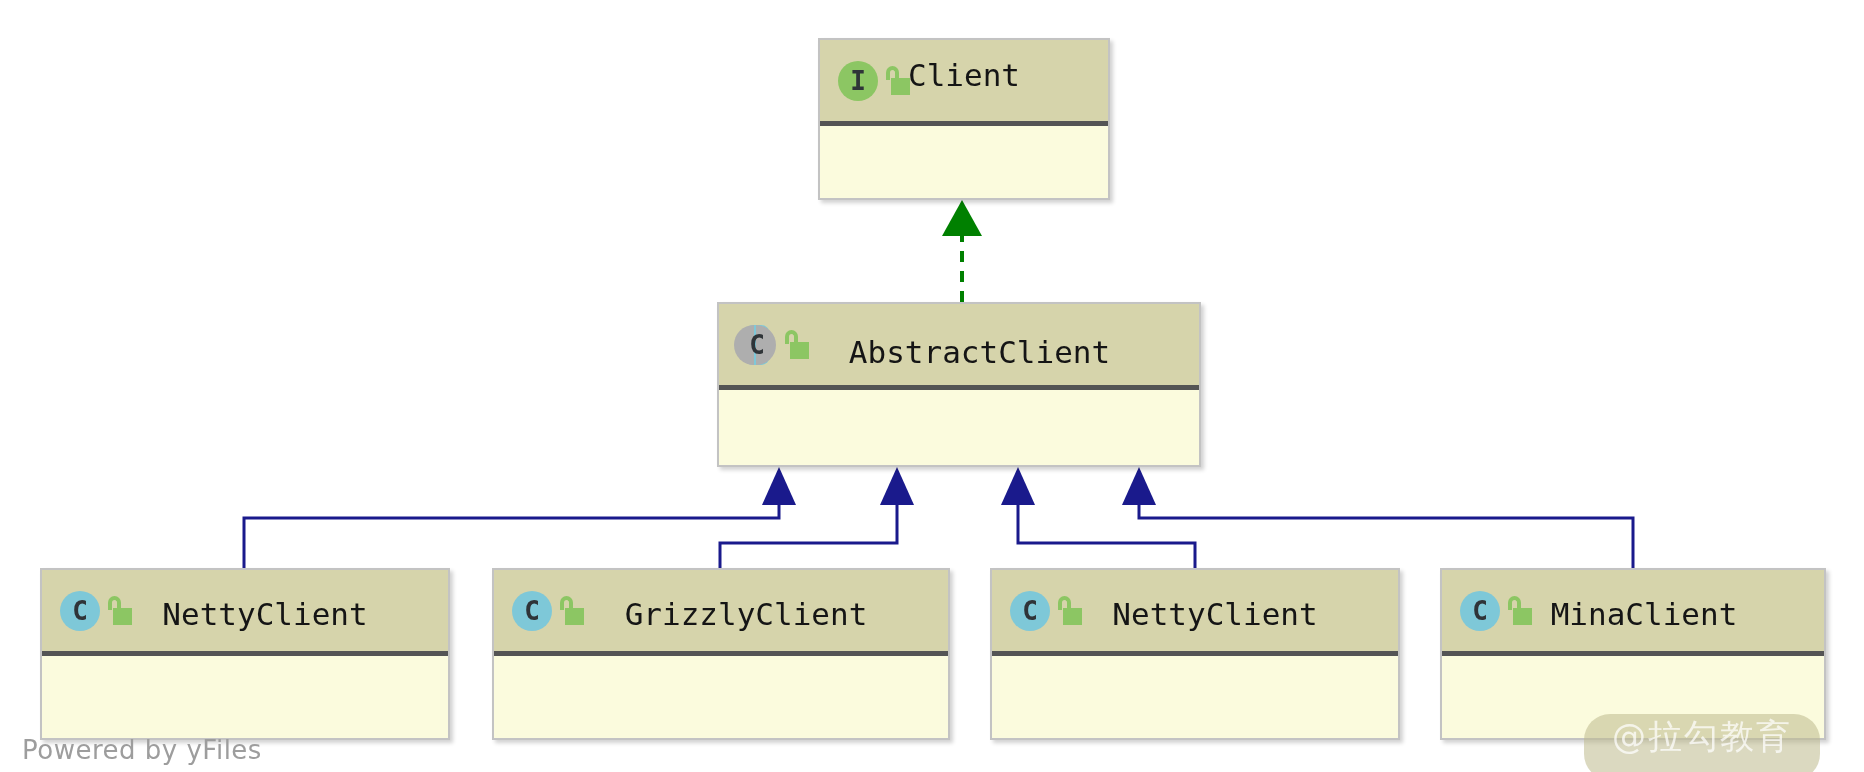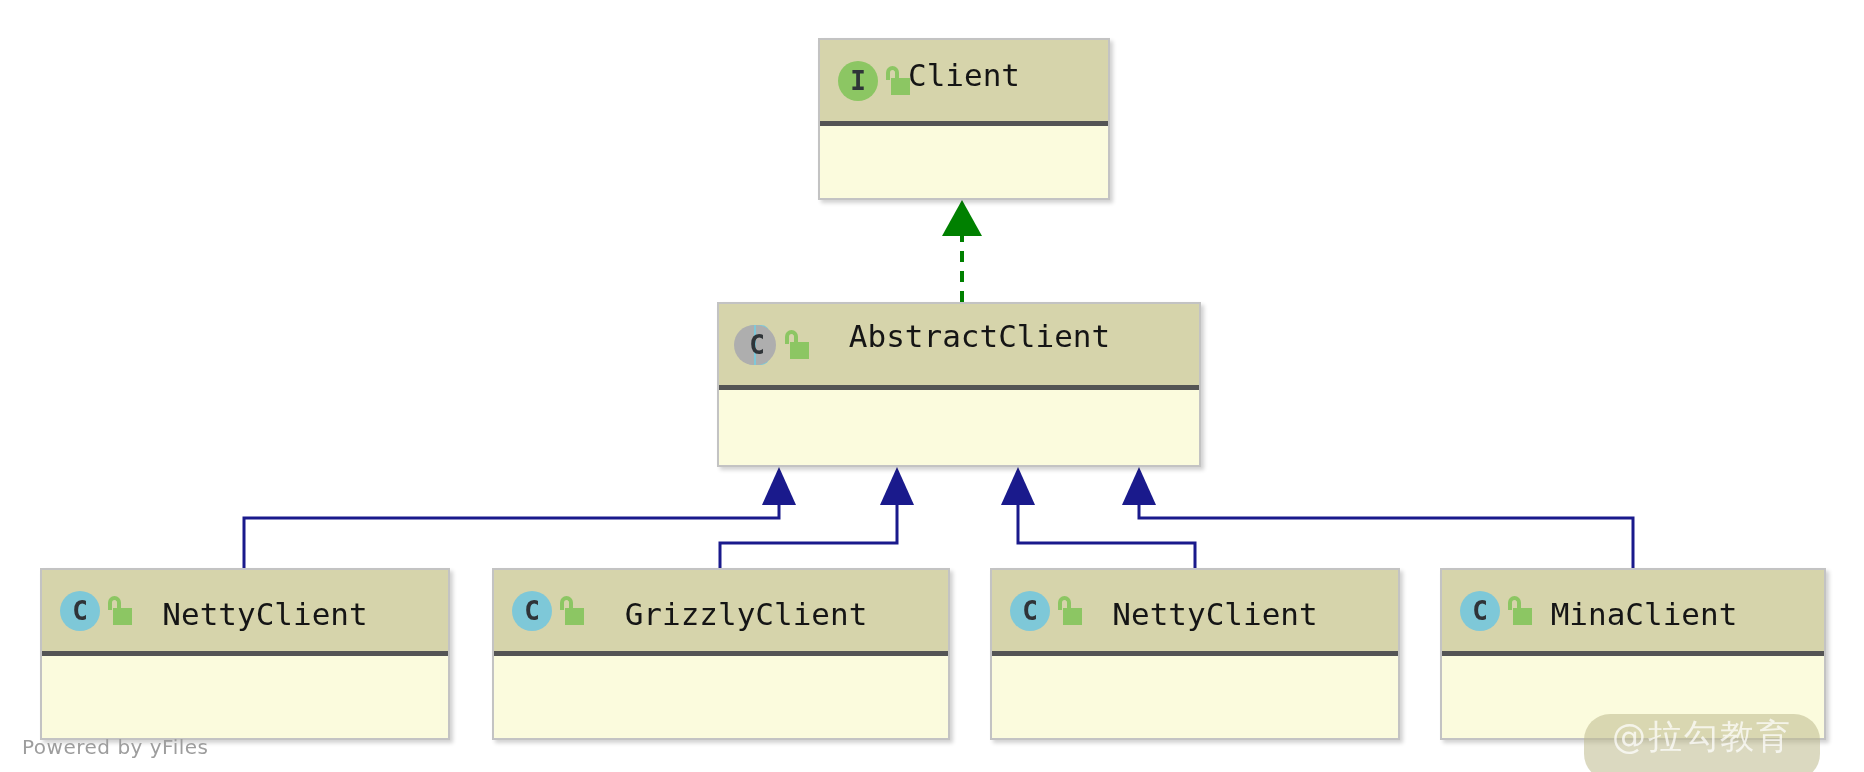--- a/index.html
+++ b/index.html
@@ -163,21 +163,21 @@
     pointer-events: none;
     margin-top: 38px;
   }
 
   
   .yfiles-credit {
     position: absolute;
     left: 22px;
     top: 735px;
     font-family: "DejaVu Sans", "Liberation Sans", sans-serif;
-    font-size: 20px;
+    font-size: 26px;
     color: #9d9d9d;
     letter-spacing: 0.5px;
     z-index: 30;
   }
 </style>
 </head>
 <body>
 
 <div id="canvas">
 
@@ -233,21 +233,21 @@
           <span class="paren l"></span>
           <span class="paren r"></span>
           <span class="disc"></span>
           <span class="glyph">C</span>
         </span>
         <span class="lock-icon">
           <span class="shackle"></span>
             <span class="bodyp"></span>
         </span>
       </div>
-      <div class="uml-title" style="top:14px; padding-left:41px;">AbstractClient</div>
+      <div class="uml-title" style="top:30px; padding-left:41px;">AbstractClient</div>
     </div>
     <div class="uml-body" style="height:74px;"></div>
   </div>
 
   <div class="uml-node" style="left:40px; top:568px; width:410px; height:172px;">
     <div class="uml-header" style="height:86px;">
       <div class="icon-group">
         <span class="type-icon cls">
           <span class="disc"></span>
           <span class="glyph">C</span>

